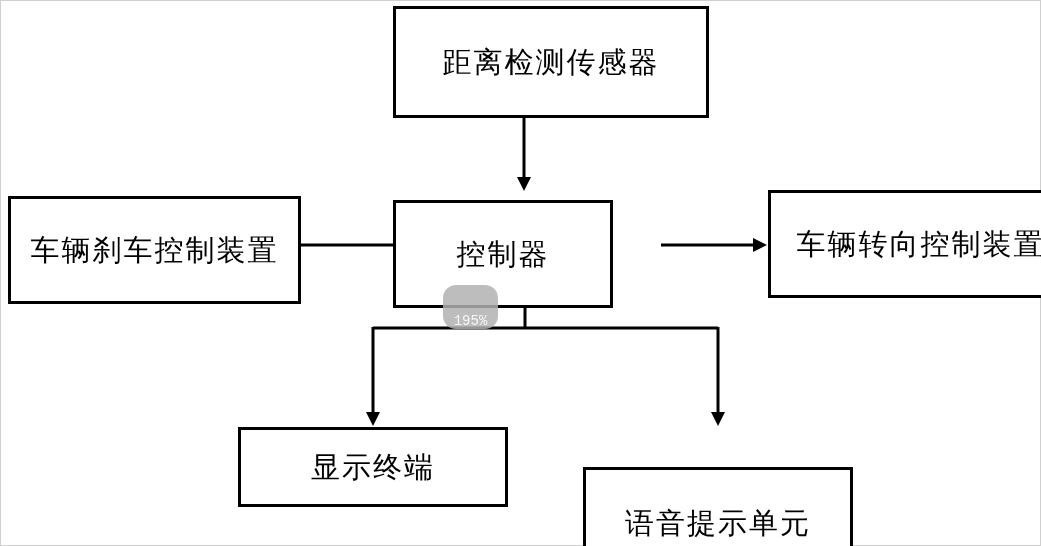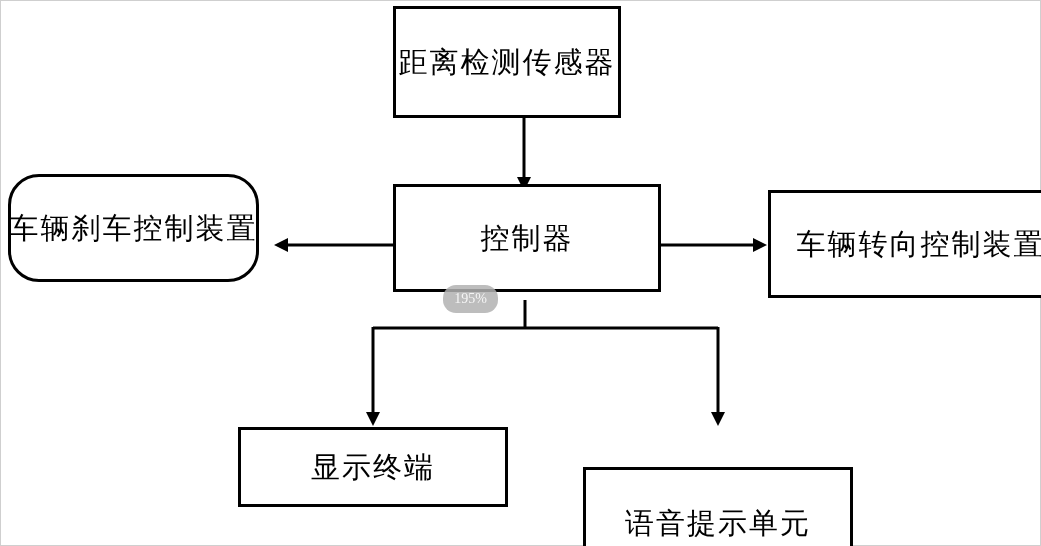--- a/index.html
+++ b/index.html
@@ -35,39 +35,39 @@
     z-index: 2;
     text-align: center;
   }
   .node .label {
     font-size: 29px;
     color: #000000;
     letter-spacing: 2px;
     white-space: nowrap;
     line-height: 1;
   }
-  .node-sensor     { left: 393px; top: 6px;   width: 228px; height: 112px; }
-  .node-controller { left: 393px; top: 184px; width: 268px; height: 108px; }
-  .node-brake      { left: 8px;   top: 174px; width: 251px; height: 108px; border-radius: 31px; }
+  .node-sensor     { left: 393px; top: 6px;   width: 316px; height: 112px; }
+  .node-controller { left: 393px; top: 200px; width: 220px; height: 108px; }
+  .node-brake      { left: 8px;   top: 196px; width: 293px; height: 108px; }
   .node-steering   { left: 768px; top: 190px; width: 305px; height: 108px; }
   .node-display    { left: 238px; top: 427px; width: 270px; height: 80px; }
   .node-voice      { left: 583px; top: 427px; width: 270px; height: 113px; margin-top: 40px; }
   .zoom-badge {
     position: absolute;
     left: 443px;
     top: 285px;
     width: 55px;
-    height: 28px;
+    height: 44px;
     border-radius: 13px;
     background: rgba(178, 178, 178, 0.85);
     color: rgba(255, 255, 255, 0.85);
-    font-family: Liberation Serif, serif;
+    font-family: Liberation Mono, monospace;
     font-size: 14px;
     display: flex;
-    align-items: center;
+    align-items: flex-end;
     justify-content: center;
     z-index: 3;
   }
 </style>
 </head>
 <body>
 
 <div class="canvas">
 
   <svg class="connectors" viewBox="0 0 1041 546" xmlns="http://www.w3.org/2000/svg">

